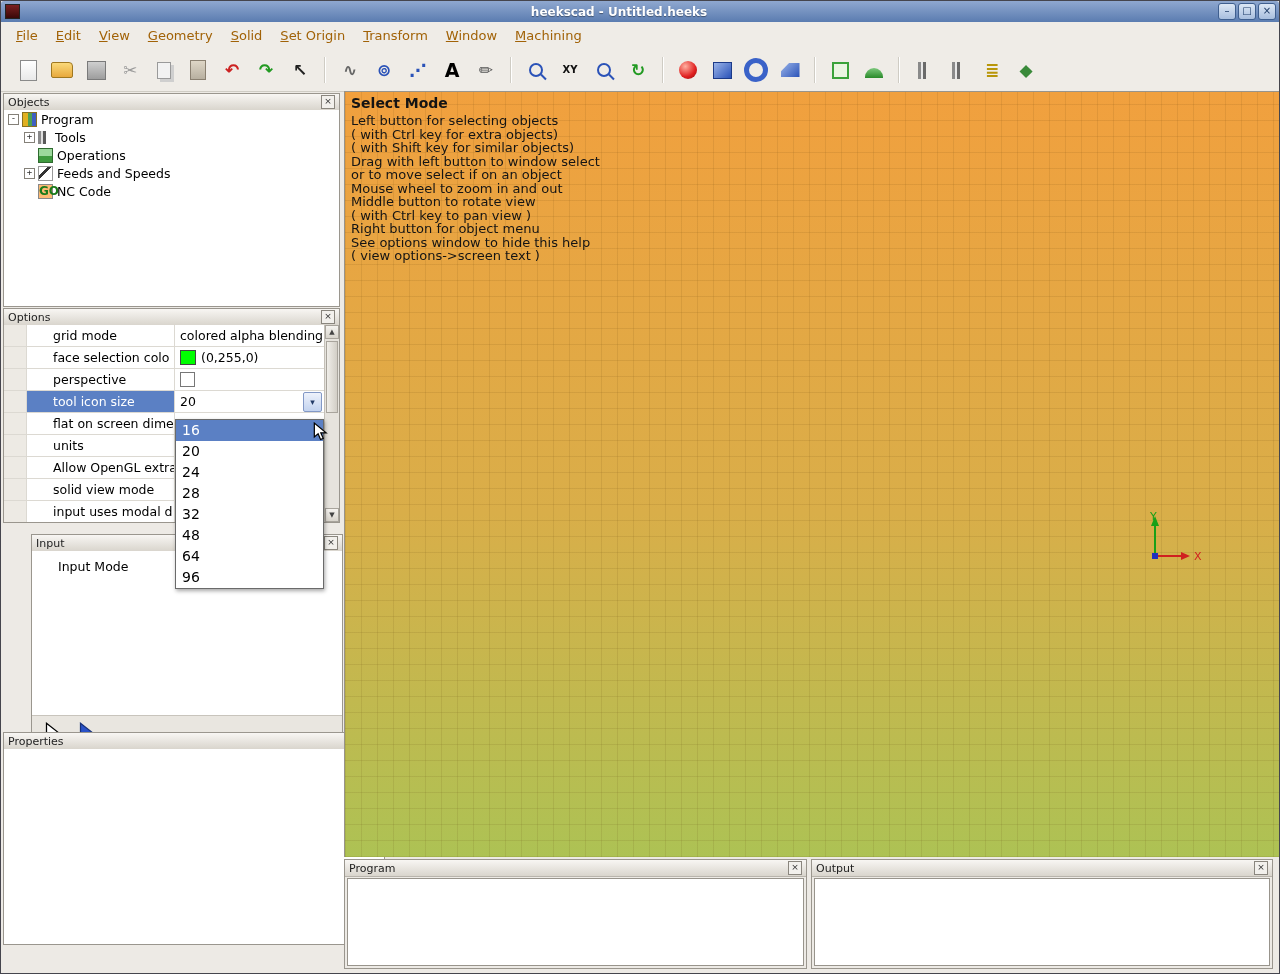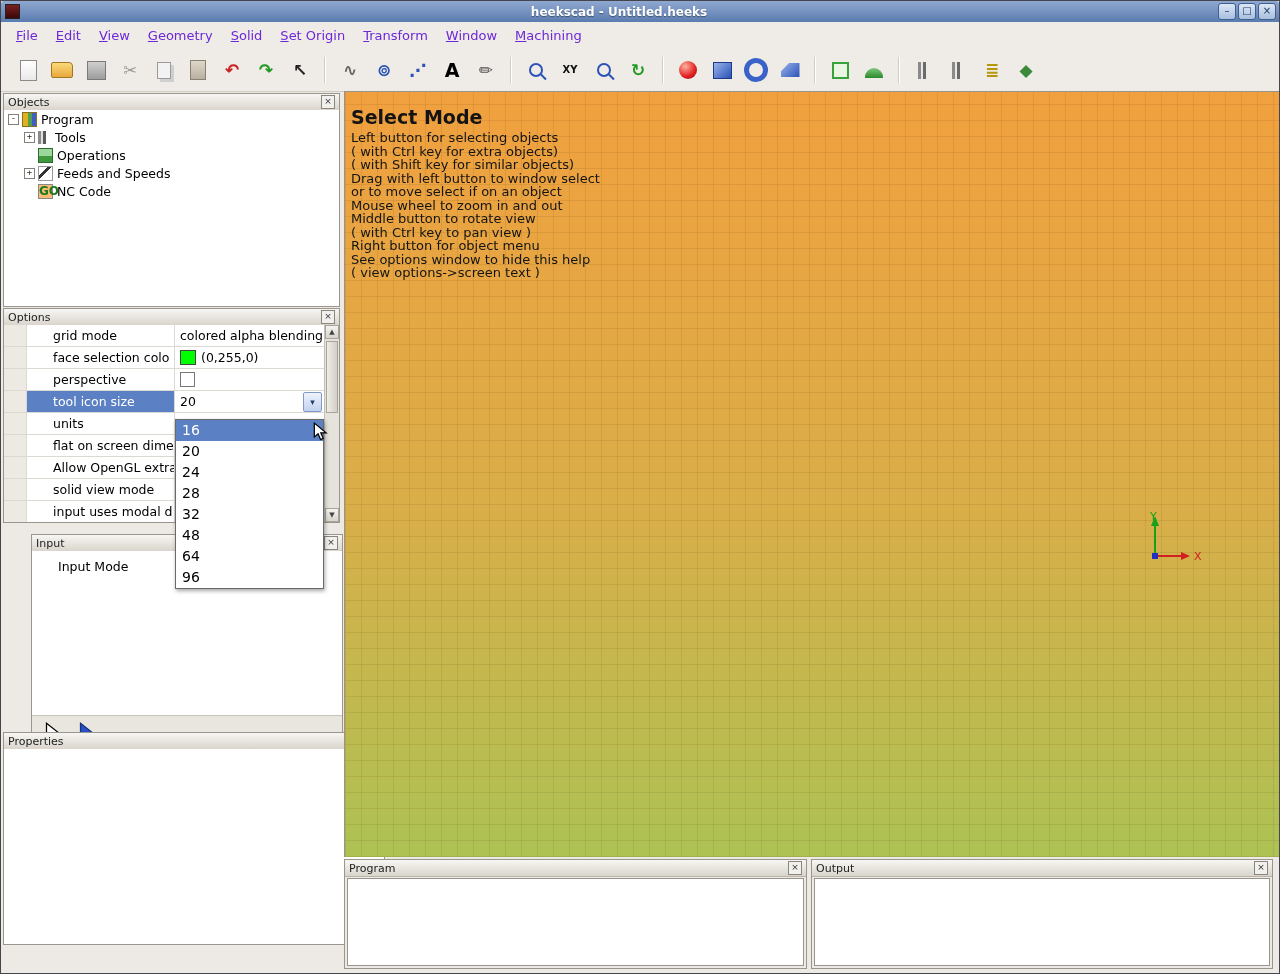--- a/index.html
+++ b/index.html
@@ -11,21 +11,21 @@
     background:linear-gradient(#8fa8d0,#5b7cb0);display:flex;align-items:center;border-radius:3px 3px 0 0;}
   .win-icon{width:13px;height:13px;margin-left:4px;background:linear-gradient(#7a2020,#3a0808);border:1px solid #222;flex:none;}
   .tb-title{flex:1;text-align:center;color:#fff;font-weight:bold;font-size:12px;text-shadow:0 1px 1px rgba(0,0,0,.4);}
   .win-btns{display:flex;gap:2px;margin-right:3px;}
   .win-btn{width:16px;height:15px;background:linear-gradient(#dce7f5,#a8bede);border:1px solid #3f5f8f;
     border-radius:3px;font-size:10px;line-height:13px;text-align:center;color:#1c3a66;}
 
   
   .menubar{position:absolute;left:0;top:21px;right:0;height:27px;background:#efece7;
     border-bottom:1px solid #d8d4cc;display:flex;align-items:center;padding-left:6px;}
-  .menu-item{display:inline-block;padding:3px 9px;font-size:13px;color:#6d28d9;}
+  .menu-item{display:inline-block;padding:3px 9px;font-size:13px;color:#a16207;}
   .menu-item::first-letter{text-decoration:underline;}
 
   .toolbar{position:absolute;left:0;top:48px;right:0;height:42px;background:#efece7;
     border-bottom:1px solid #cfccc4;display:flex;align-items:center;padding-left:10px;}
   .tbtn{width:34px;height:30px;display:flex;align-items:center;justify-content:center;flex:none;}
   .tb-sep{width:0;height:26px;border-left:1px solid #cfccc4;border-right:1px solid #fff;margin:0 7px;flex:none;}
   .ic{font-size:17px;line-height:1;display:inline-flex;align-items:center;justify-content:center;font-weight:bold;}
   .ic-new-document{width:15px;height:19px;background:linear-gradient(#fff,#e9e9e9);border:1px solid #8a8a8a;}
   .ic-open-folder{width:20px;height:14px;background:linear-gradient(#fad97a,#e8a93d);border:1px solid #a07820;border-radius:2px 4px 2px 2px;}
   .ic-save{width:17px;height:17px;background:linear-gradient(#cfcfcf,#9d9d9d);border:1px solid #7a7a7a;}
@@ -99,21 +99,21 @@
   .im-btn{width:24px;height:24px;display:flex;align-items:center;justify-content:center;}
 
   
   #canvas{position:absolute;left:343px;top:90px;width:937px;height:766px;box-sizing:border-box;
     border-left:1px solid #98948c;border-top:1px solid #98948c;
     background-image:
       repeating-linear-gradient(90deg,rgba(80,50,0,0.10) 0 1px,transparent 1px 16px),
       repeating-linear-gradient(0deg,rgba(80,50,0,0.10) 0 1px,transparent 1px 16px),
       linear-gradient(var(--cv-top),var(--cv-mid) 55%,var(--cv-bot));}
   .help{position:absolute;left:6px;top:2px;color:#141414;}
-  .help .help-title{font-size:19px;font-weight:bold;margin:12px 0 3px 0;}
+  .help .help-title{font-size:14px;font-weight:bold;margin:1px 0 3px 0;}
   .help .help-line{font-size:13px;line-height:13.5px;}
   .axes{position:absolute;left:778px;top:418px;}
 
   
   .dock-body{position:absolute;left:2px;right:2px;top:18px;bottom:2px;background:#fff;border:1px solid #98948c;}
 
   .cursor-overlay{position:absolute;left:311px;top:421px;z-index:60;}
 </style>
 </head>
 <body>
@@ -296,26 +296,26 @@
         <div class="pg-row sel">
           <span class="pg-gutter"></span>
           <span class="pg-label">tool icon size</span>
           <span class="pg-value">
             <span>20</span>
             <span class="combo-btn">▾</span>
           </span>
         </div>
         <div class="pg-row">
           <span class="pg-gutter"></span>
+          <span class="pg-label">flat on screen dime</span>
+          <span class="pg-value"></span>
+        </div>
+        <div class="pg-row">
+          <span class="pg-gutter"></span>
           <span class="pg-label">units</span>
-          <span class="pg-value"></span>
-        </div>
-        <div class="pg-row">
-          <span class="pg-gutter"></span>
-          <span class="pg-label">flat on screen dime</span>
           <span class="pg-value"></span>
         </div>
         <div class="pg-row">
           <span class="pg-gutter"></span>
           <span class="pg-label">Allow OpenGL extra</span>
           <span class="pg-value"></span>
         </div>
         <div class="pg-row">
           <span class="pg-gutter"></span>
           <span class="pg-label">solid view mode</span>

